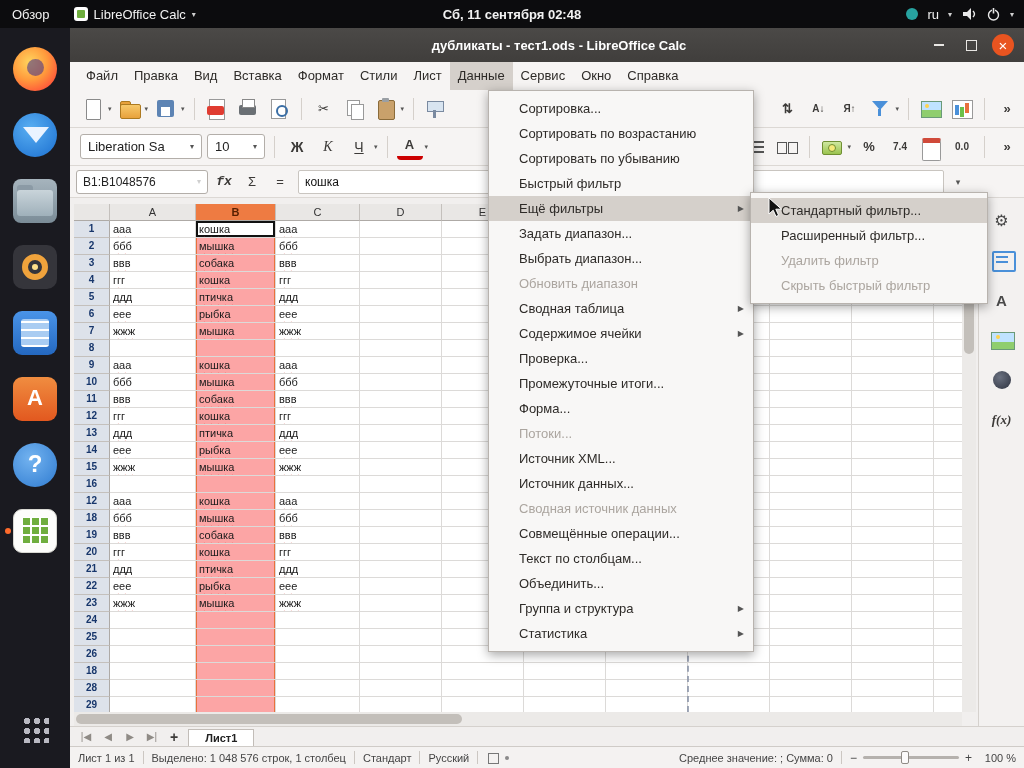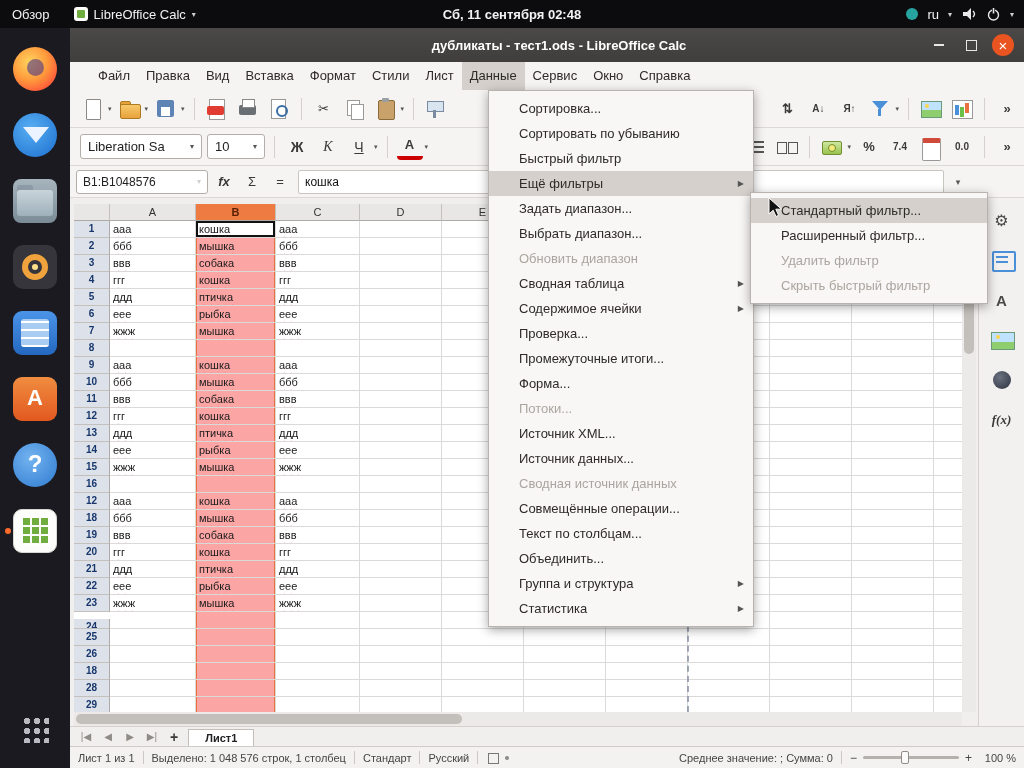--- a/index.html
+++ b/index.html
@@ -53,21 +53,21 @@
     display:flex;align-items:center;color:#fff}
   #title{flex:1;text-align:center;font-size:13px;font-weight:700}
   #winbtns{display:flex;align-items:center;gap:10px;margin-right:10px}
   .wbtn{width:22px;height:22px;border-radius:50%;display:flex;align-items:center;justify-content:center}
   .wbtn.min::before{content:"";width:10px;height:2px;background:#e8e6e3}
   .wbtn.max::before{content:"";width:9px;height:9px;border:1.5px solid #e8e6e3}
   .wbtn.close{background:#e95420;color:#fff;font-size:15px;line-height:1}
   #titlebar-spacer{width:120px}
 
   
-  #menubar{position:absolute;left:0;top:34px;right:0;height:28px;background:#f6f4f3;display:flex;padding-left:20px;font-size:13px;color:#2e2b28}
+  #menubar{position:absolute;left:0;top:34px;right:0;height:28px;background:#f6f4f3;display:flex;padding-left:8px;font-size:13px;color:#2e2b28}
   .menu{height:28px;line-height:28px;padding:0 8px;cursor:default}
   .menu.active{background:#d5d0cb}
 
   
   .toolbar{position:absolute;left:0;right:0;background:#f6f4f3;border-bottom:1px solid #dcd8d4;display:flex;align-items:center;padding-left:10px;gap:5px}
   #toolbar1{top:62px;height:38px}
   #toolbar2{top:100px;height:38px}
   .tsep{width:1px;height:22px;background:#d5d0cb;margin:0 4px;flex:0 0 auto}
   .ti{width:26px;height:26px;position:relative;border-radius:4px;flex:0 0 auto;display:flex;align-items:center;justify-content:center;font-size:13px;color:#3c3a38}
   .ti::before,.ti::after{content:"";position:absolute}
@@ -110,21 +110,21 @@
   .fmt-italic{font-style:italic;font-size:14px;font-family:"Liberation Serif",serif}
   .fmt-under{text-decoration:underline;font-size:14px}
   .fontcolor{border-bottom:4px solid #c00;line-height:1;font-weight:700;padding-bottom:0}
   .tb-right{margin-left:auto;display:flex;align-items:center;gap:5px;padding-right:4px}
   .sm{font-size:10px}
 
   
   #formulabar{position:absolute;left:0;right:0;top:138px;height:32px;background:#f6f4f3;border-bottom:1px solid #dcd8d4;display:flex;align-items:center;padding:0 6px;gap:4px}
   #namebox{width:132px;height:24px;background:#fff;border:1px solid #b3aea9;border-radius:3px;display:flex;align-items:center;padding:0 6px;font-size:12px;color:#222;justify-content:space-between}
   .fbtn{width:24px;height:24px;display:flex;align-items:center;justify-content:center;font-size:13px;color:#3c3a38}
-  #fx{font-style:italic;font-family:Liberation Sans, sans-serif;font-weight:700}
+  #fx{font-style:italic;font-family:Liberation Mono, monospace;font-weight:700}
   #formula-input{flex:1;height:24px;background:#fff;border:1px solid #c9c5c0;border-radius:2px;display:flex;align-items:center;padding:0 6px;font-size:12px;color:#111;margin-left:2px}
   #fb-expand{width:20px;text-align:center;font-size:9px;color:#555;margin-right:50px}
 
   
   #grid{position:absolute;left:4px;top:176px;width:888px;height:508px;overflow:hidden;background:#fff}
   .grid-row{display:flex;height:17px}
   .grid-row.hdr{height:17px}
   .gc{flex:0 0 auto;overflow:hidden;white-space:nowrap;font-size:11px;line-height:16px}
   .colh,.corner{background:#e9e7e5;border-right:1px solid #c4c0bc;border-bottom:1px solid #aeaaa6;text-align:center;color:#333;font-size:11px}
   .colh.sel{background:#ee7b42;color:#571f00;font-weight:700}
@@ -673,21 +673,21 @@
           <span class="gc cell" style="width: 82px;"></span>
           <span class="gc cell" style="width: 82px;"></span>
           <span class="gc cell" style="width: 82px;"></span>
           <span class="gc cell" style="width: 82px;"></span>
           <span class="gc cell" style="width: 82px;"></span>
           <span class="gc cell" style="width: 82px;"></span>
           <span class="gc cell" style="width: 82px;"></span>
           <span class="gc cell" style="width: 80px;"></span>
         </div>
         <div class="grid-row">
-          <span class="gc rowh" style="width: 36px; margin-top: 7px;">24</span>
+          <span class="gc rowh" style="width: 36px;">24</span>
           <span class="gc cell" style="width: 86px;"></span>
           <span class="gc cell selcol" style="width: 80px;"></span>
           <span class="gc cell" style="width: 84px;"></span>
           <span class="gc cell" style="width: 82px;"></span>
           <span class="gc cell" style="width: 82px;"></span>
           <span class="gc cell" style="width: 82px;"></span>
           <span class="gc cell" style="width: 82px;"></span>
           <span class="gc cell" style="width: 82px;"></span>
           <span class="gc cell" style="width: 82px;"></span>
           <span class="gc cell" style="width: 82px;"></span>
@@ -811,20 +811,23 @@
       <span class="zbtn">+</span>
       <span id="zoom-text">100 %</span>
     </div>
   </div>
 
   <div id="data-menu" class="popup">
       <div class="pm-item">
         <span class="pm-label">Сортировка...</span>
       </div>
       <div class="pm-item">
+        <span class="pm-label">Сортировать по возрастанию</span>
+      </div>
+      <div class="pm-item">
         <span class="pm-label">Сортировать по убыванию</span>
       </div>
       <div class="pm-item">
         <span class="pm-label">Быстрый фильтр</span>
       </div>
       <div class="pm-item hl">
         <span class="pm-label">Ещё фильтры</span>
         <span class="pm-arrow">▶</span>
       </div>
       <div class="pm-item">

